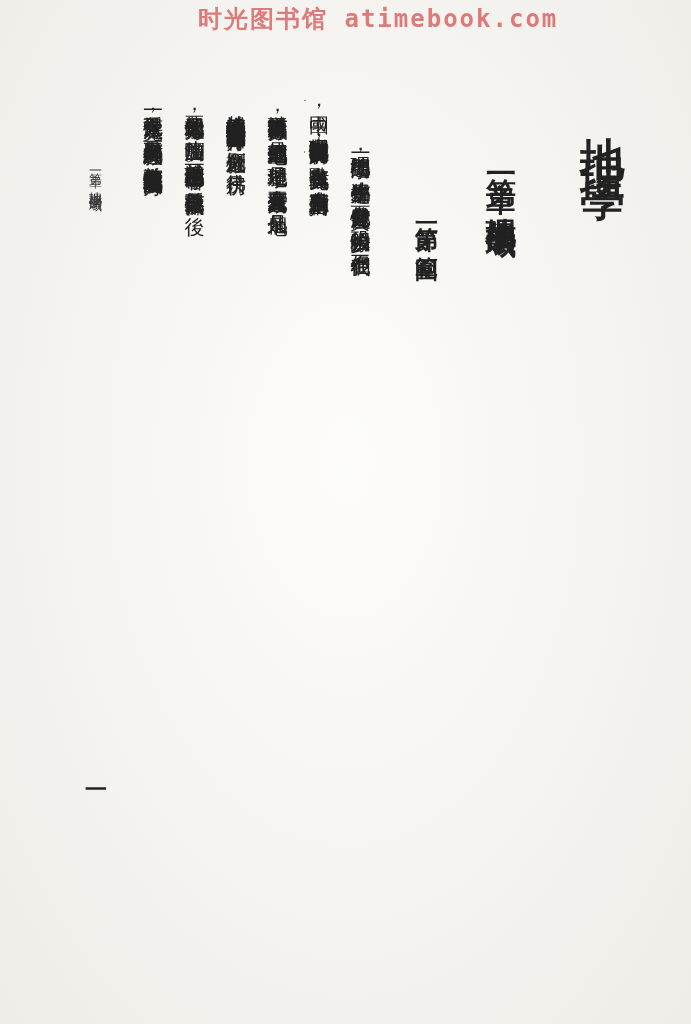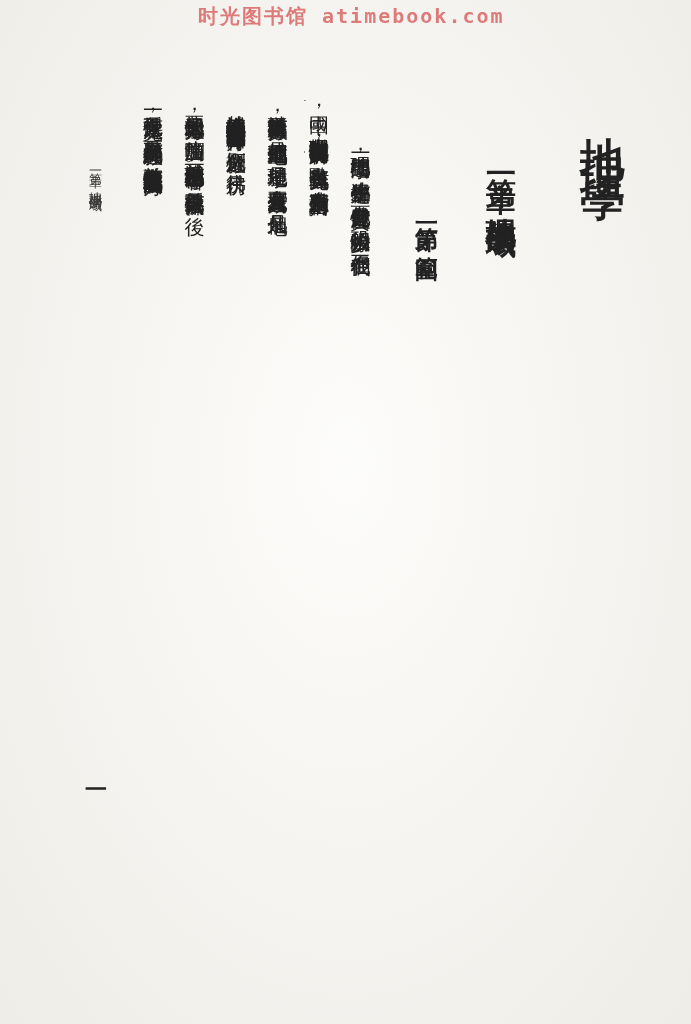--- a/index.html
+++ b/index.html
@@ -30,21 +30,21 @@
     margin: 0;
     white-space: nowrap;
     color: var(--ink);
   }
   .watermark {
     position: absolute;
     top: 3px;
     left: 198px;
     font-family: "DejaVu Sans Mono", "Liberation Mono", monospace;
     font-weight: bold;
-    font-size: 20px;
+    font-size: 24px;
     letter-spacing: 2px;
     color: var(--wm);
     opacity: 0.85;
   }
   .title {
     top: 102px;
     right: 58px;
     font-size: 44px;
     font-weight: bold;
     letter-spacing: 20px;

